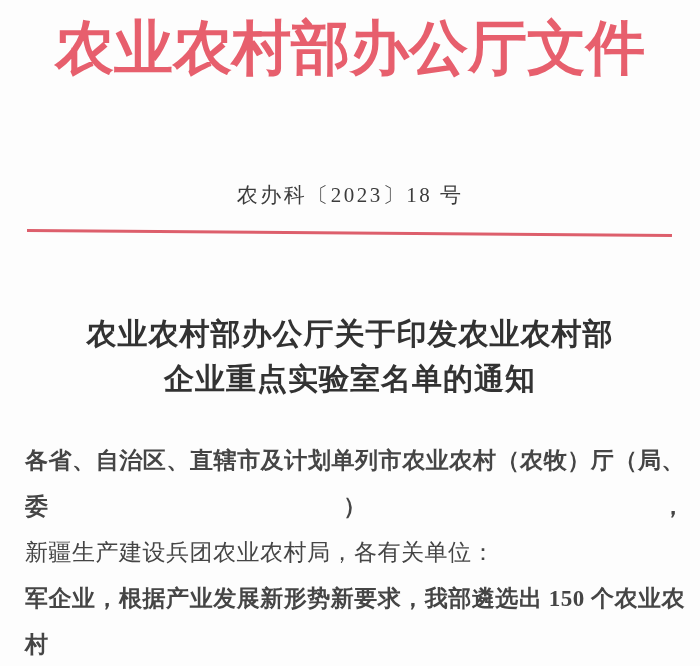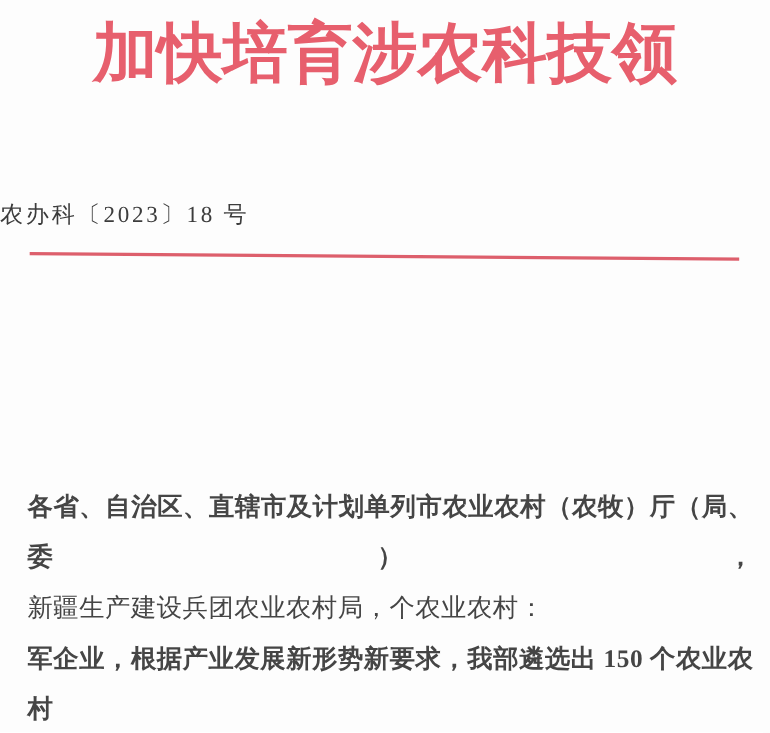--- a/index.html
+++ b/index.html
@@ -30,20 +30,21 @@
     font-weight: 700;
     letter-spacing: 0px;
     color: var(--header-red);
     white-space: nowrap;
   }
   .doc-number {
     position: absolute;
     top: 181px;
     left: 0;
     width: 100%;
+    text-align: center;
     font-size: 21px;
     letter-spacing: 2.5px;
     color: var(--docnum-ink);
   }
   .red-divider {
     position: absolute;
     top: 229px;
     left: 27px;
     width: 645px;
     height: 2.5px;
@@ -79,27 +80,31 @@
     text-align-last: justify;
     font-weight: bold;
   }
   .indent2 { text-indent: 2em; }
 </style>
 </head>
 <body>
 
 <div class="sheet">
 
-  <div class="agency-title">加快培育涉农科技领</div>
+  <div class="agency-title">农业农村部办公厅文件</div>
 
   <div class="doc-number">农办科〔2023〕18 号</div>
 
   <div class="red-divider"></div>
 
+  <div class="notice-title">
+    <div>农业农村部办公厅关于印发农业农村部</div>
+    <div>企业重点实验室名单的通知</div>
+  </div>
 
   <div class="body-block">
     <span class="body-line jfull">各省、自治区、直辖市及计划单列市农业农村（农牧）厅（局、委），</span>
-    <span class="body-line">新疆生产建设兵团农业农村局，个农业农村：</span>
+    <span class="body-line">新疆生产建设兵团农业农村局，各有关单位：</span>
     <span class="body-line jfull">军企业，根据产业发展新形势新要求，我部遴选出 150 个农业农村</span>
 
   </div>
 
 </div>
 
 </body></html>

